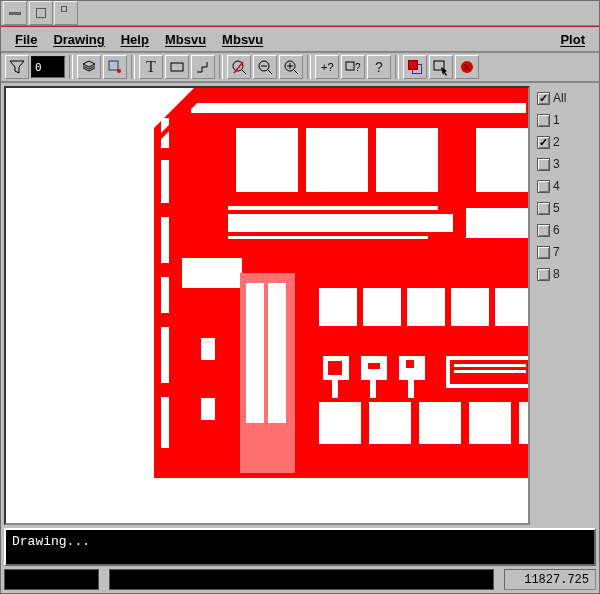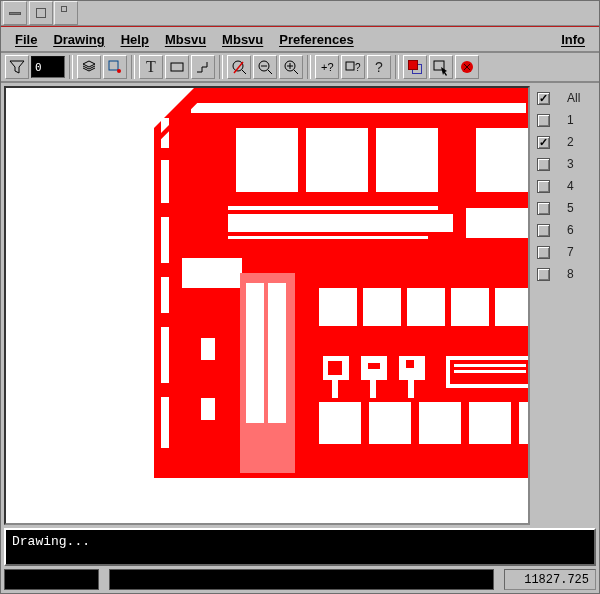--- a/index.html
+++ b/index.html
@@ -29,21 +29,21 @@
   .toolbar .layerind { width:34px; height:22px; background:#000; color:#fff; font-family:monospace; font-size:11px; display:flex; align-items:center; padding-left:3px; border:1px inset #666;}
   .toolbar .redsq { width:10px;height:10px;background:#d00; position:absolute; border:1px solid #800;}
   .toolbar .bluesq{ width:10px;height:10px;border:1px solid #33a;}
   .toolbar svg { width:18px;height:18px; }
 
   
   .mainrow { flex:1; display:flex; background:#bfbfbf; min-height:0;}
   .canvaswrap { flex:1; border:2px inset #888; margin:3px; background:#fff; position:relative; overflow:hidden;}
   .canvas-inner{position:absolute; inset:0;}
   .layerpanel { width:66px; padding:4px 2px 4px 4px; }
-  .layerpanel .lrow{ display:flex; align-items:center; height:22px; font-size:12px; color:#222; gap:17px; }
+  .layerpanel .lrow{ display:flex; align-items:center; height:22px; font-size:12px; color:#222; gap:3px; }
   .layerpanel .cbx { width:13px;height:13px; border:1px solid #555; background:#bfbfbf; box-shadow: inset 1px 1px 0 #fff, inset -1px -1px 0 #777; display:flex; align-items:center; justify-content:center;}
   .layerpanel .cbx.checked::after{content:"✓"; font-size:11px; font-weight:bold; line-height:10px; color:#000;}
 
   
   .console { height:38px; margin:0 3px 3px 3px; border:2px solid #fff; border-top-color:#fff; border-left-color:#fff; border-right-color:#666; border-bottom-color:#666; background:#000; color:#fff; font-family:"Courier New",monospace; font-size:13px; padding:4px 6px; }
   .statusbar { height:24px; display:flex; align-items:stretch; padding:0 3px 3px 3px; gap:10px;}
   .statusbar .cell { border:1px solid #888; border-top-color:#666; border-left-color:#666; background:#bfbfbf; display:flex; align-items:center; justify-content:flex-end; padding:0 6px; font-family:"Courier New",monospace; font-size:12px; color:#000; min-width:92px;}
   .statusbar .bigbar{ flex:1; background:#000; border:1px solid #555;}
   .statusbar .bigbar.left{flex:0 0 95px;}
 
@@ -67,23 +67,22 @@
       </div>
   </div>
 </div>
 
 <div class="menubar">
   <span class="menuitem">File</span>
   <span class="menuitem">Drawing</span>
   <span class="menuitem">Help</span>
   <span class="menuitem">Mbsvu</span>
   <span class="menuitem">Mbsvu</span>
-  <span class="menuitem">Preferences</span>
   <span class="spacer"></span>
-  <span class="menuitem">Info</span>
+  <span class="menuitem">Plot</span>
 </div>
 
 <div class="toolbar">
   <div class="tbtn">
     <svg viewBox="0 0 18 18">
         <path d="M2 3h14l-5 6v6l-4-2V9z" fill="none" stroke="#000" stroke-width="1"></path>
       </svg>
   </div>
   <div class="layerind">0</div>
   <div class="sep"></div>

